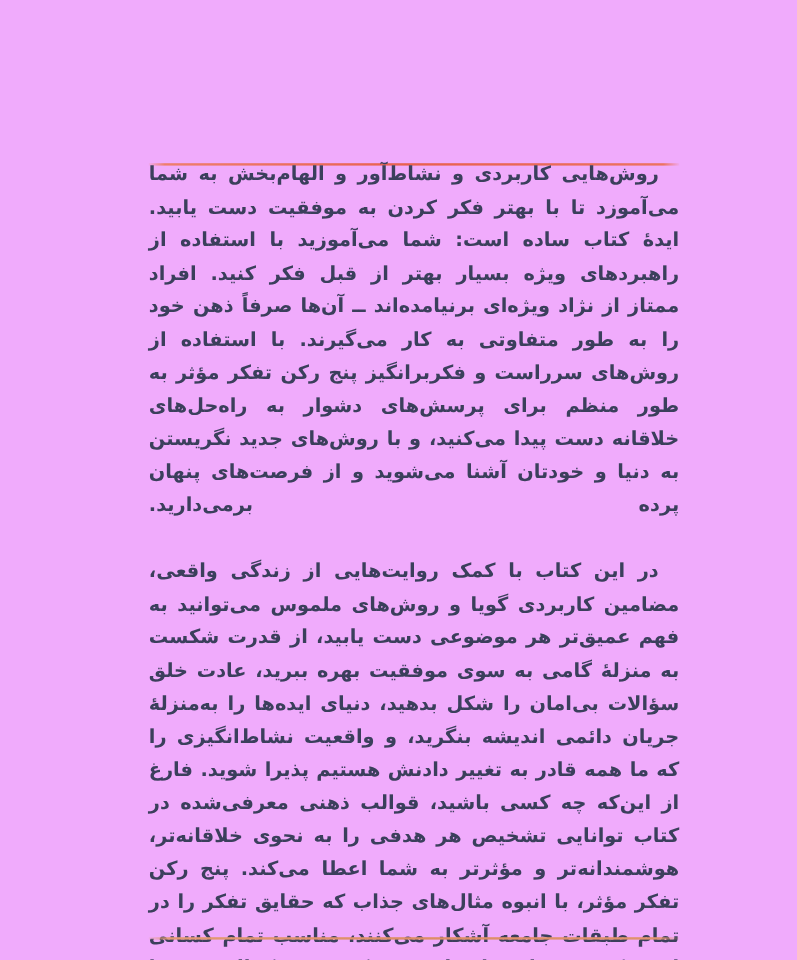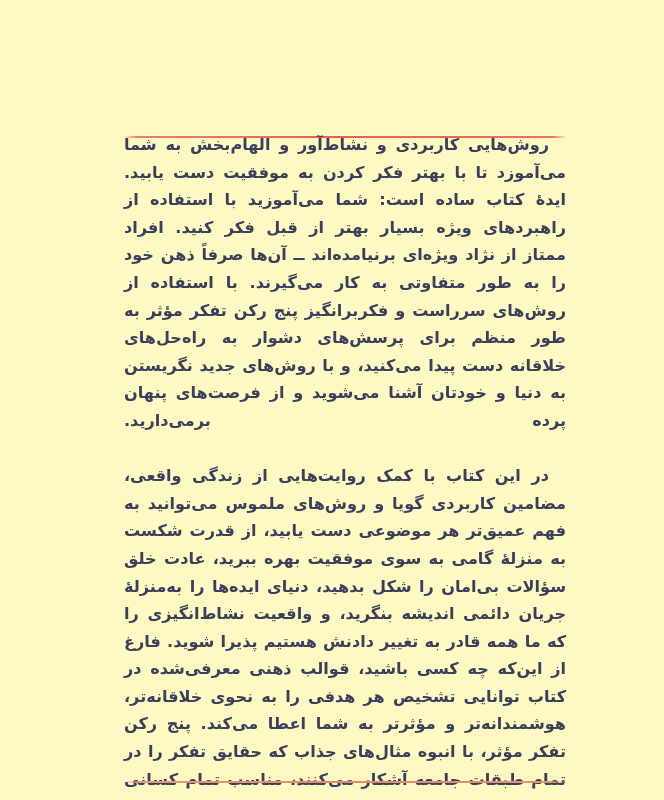--- a/index.html
+++ b/index.html
@@ -11,21 +11,21 @@
     width: 664px;
     height: 800px;
     overflow: hidden;
     font-family: "DejaVu Sans", "Liberation Sans", sans-serif;
     position: relative;
   }
 
   .page {
     position: absolute;
     inset: 0;
-    background: #fef9c3;
+    background: #f0abfc;
   }
 
   
   .content {
     position: absolute;
     left: 124px;
     top: 131px;
     width: 442px;
   }
 

